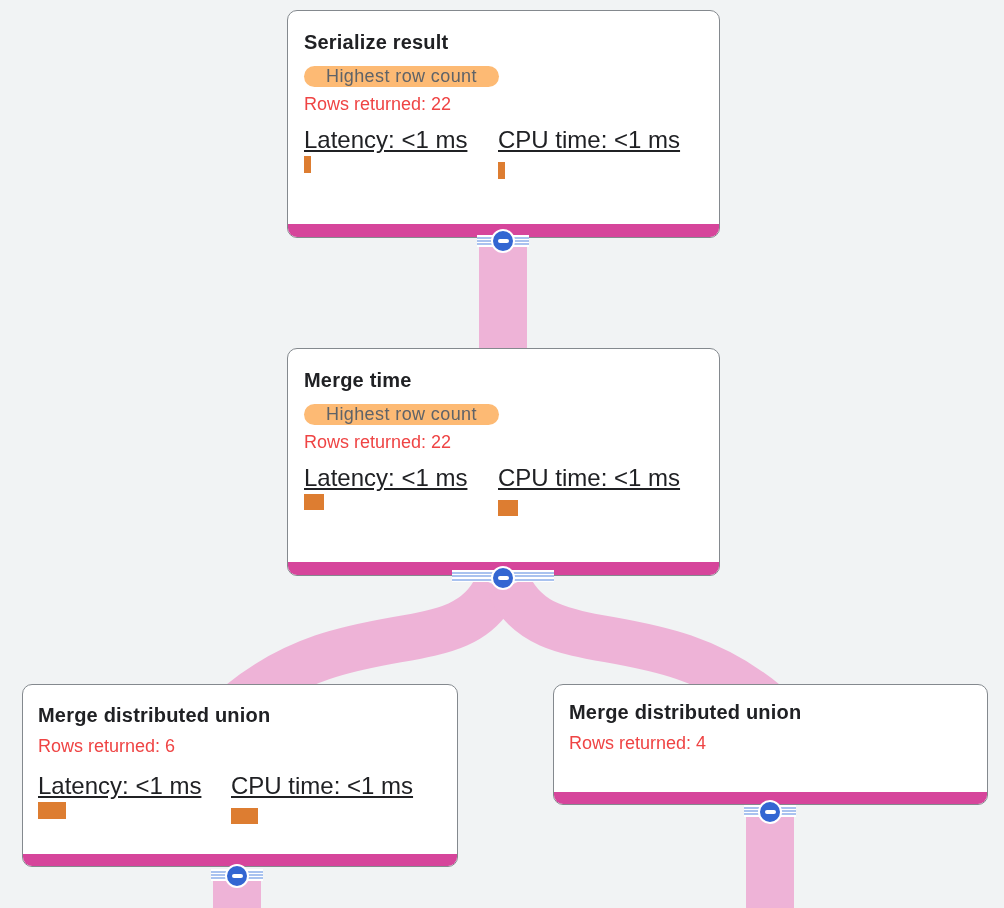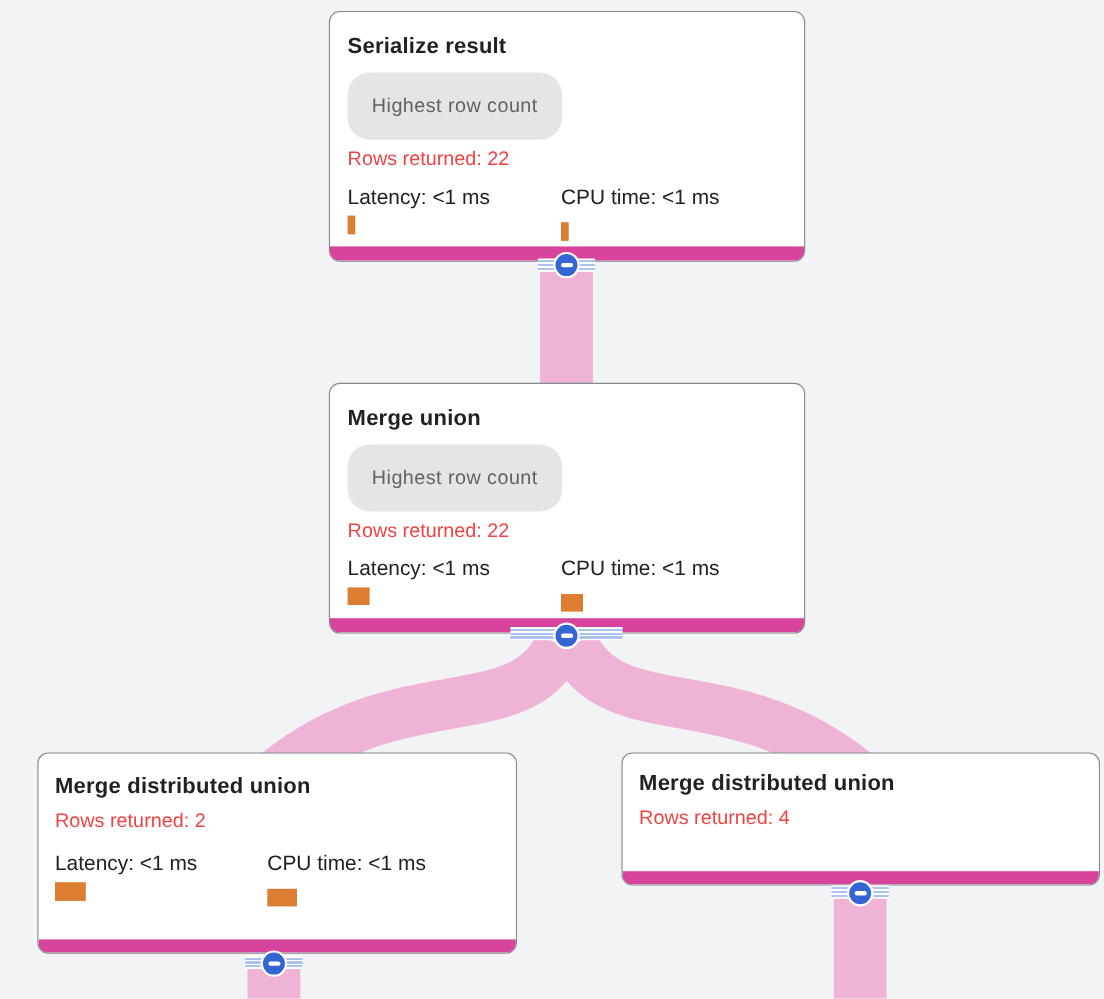--- a/index.html
+++ b/index.html
@@ -1,33 +1,33 @@
 <!DOCTYPE html>
 <html><head>
 <meta charset="utf-8">
 <style>
   html,body{margin:0;padding:0;background:#f1f3f4;}
   body{width:1004px;height:908px;overflow:hidden;font-family:"Liberation Sans",sans-serif;}
-  .stage{position:relative;width:932px;height:908px;background:#f1f3f4;margin-left:12px;}
+  .stage{position:relative;width:932px;height:908px;background:#f1f3f4;}
 
   
   svg.edges{position:absolute;left:0;top:0;z-index:1;}
 
   
   .node{position:absolute;background:#ffffff;border:1.5px solid #84898e;border-radius:10px;
         box-sizing:border-box;overflow:hidden;z-index:2;}
   .node-content{padding:20px 16px 0 16px;}
   .node-title{font-size:20px;font-weight:700;color:#202124;margin:0 0 12px 0;letter-spacing:.2px;}
-  .badge{display:inline-block;background:#e5e5e5;color:#5f6368;font-size:18px;font-weight:500;
-         letter-spacing:.4px;padding:20px 22px;border-radius:20px;margin:0 0 6px 0;}
+  .badge{display:inline-block;background:#fdba74;color:#5f6368;font-size:18px;font-weight:500;
+         letter-spacing:.4px;padding:0 22px;border-radius:20px;margin:0 0 6px 0;}
   .rows-line{font-size:18px;color:#ef4444;margin:0 0 14px 0;line-height:22px;}
   .metrics{display:flex;}
   .metric-col{width:194px;}
   .node3 .metric-col{width:193px;}
-  .metric-label{font-size:19px;color:#202124;line-height:22px;}
+  .metric-label{font-size:24px;color:#202124;line-height:22px;text-decoration:underline;}
   .metric-bar{background:#dd7d31;margin-top:5px;}
   .metric-col.cpu .metric-bar{margin-top:11px;}
   .bottom-strip{position:absolute;left:0;right:0;bottom:0;height:13px;background:#d6459b;}
 
   
   .connector{position:absolute;z-index:3;}
   .stripe-band{position:absolute;height:12px;
      background:linear-gradient(to bottom,
        #ffffff 0px,#ffffff 1.5px,
        #a9c2ef 1.5px,#a9c2ef 3.5px,
@@ -68,41 +68,41 @@
           <div class="metric-label">CPU time: &lt;1 ms</div>
           <div class="metric-bar" style="width:7px;height:17px"></div>
         </div>
       </div>
     </div>
     <div class="bottom-strip"></div>
   </div>
 
   <div class="node" style="left:287px;top:348px;width:433px;height:228px;">
     <div class="node-content">
-      <div class="node-title">Merge union</div>
+      <div class="node-title">Merge time</div>
       <div><span class="badge">Highest row count</span></div>
       <div class="rows-line">Rows returned: 22</div>
       <div class="metrics">
         <div class="metric-col">
           <div class="metric-label">Latency: &lt;1 ms</div>
           <div class="metric-bar" style="width:20px;height:16px"></div>
         </div>
         <div class="metric-col cpu">
           <div class="metric-label">CPU time: &lt;1 ms</div>
           <div class="metric-bar" style="width:20px;height:16px"></div>
         </div>
       </div>
     </div>
     <div class="bottom-strip"></div>
   </div>
 
   <div class="node node3" style="left:22px;top:684px;width:436px;height:183px;">
     <div class="node-content" style="padding:19px 15px 0 15px;">
       <div class="node-title" style="margin-bottom:8px;">Merge distributed union</div>
-      <div class="rows-line" style="margin-bottom:18px;">Rows returned: 2</div>
+      <div class="rows-line" style="margin-bottom:18px;">Rows returned: 6</div>
       <div class="metrics">
         <div class="metric-col">
           <div class="metric-label">Latency: &lt;1 ms</div>
           <div class="metric-bar" style="width:28px;height:17px"></div>
         </div>
         <div class="metric-col cpu">
           <div class="metric-label">CPU time: &lt;1 ms</div>
           <div class="metric-bar" style="width:27px;height:16px"></div>
         </div>
       </div>

